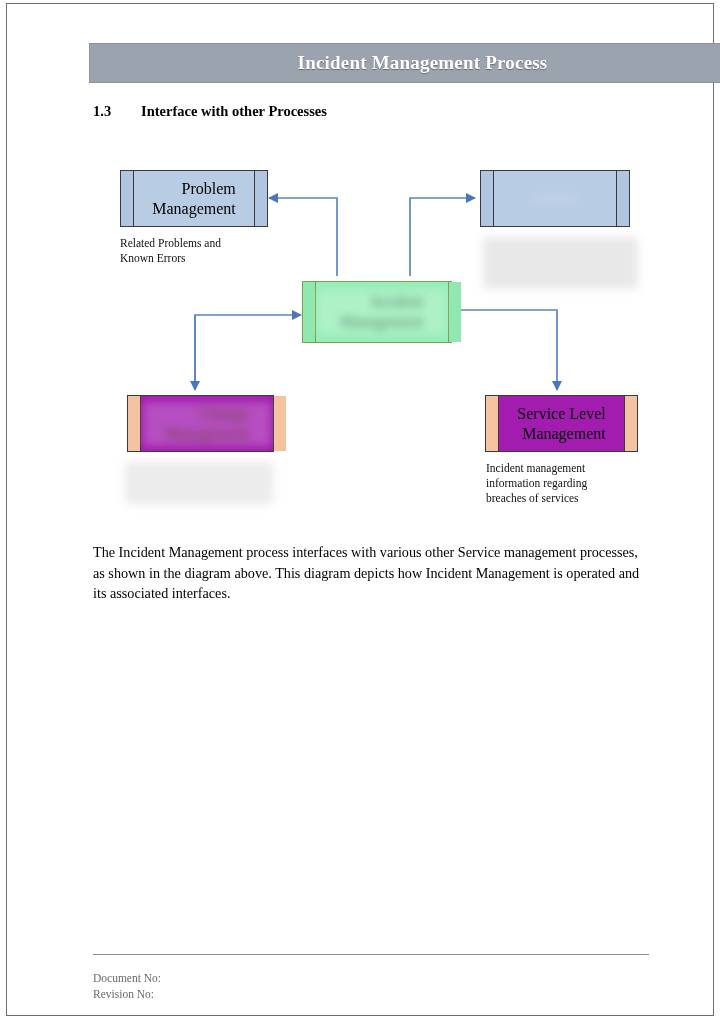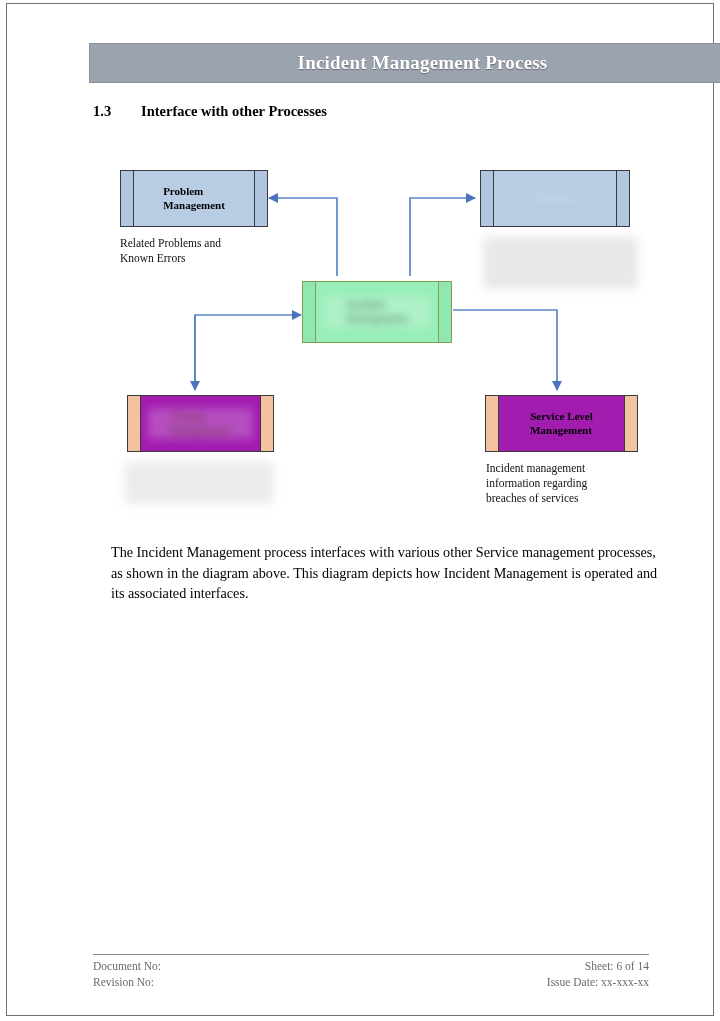--- a/index.html
+++ b/index.html
@@ -84,23 +84,23 @@
     flex: 0 0 13px;
     box-sizing: border-box;
   }
   .proc-box .side.left  { border-right: 1.4px solid #3a3a3a; }
   .proc-box .side.right { border-left: 1.4px solid #3a3a3a; }
   .proc-box .core {
     flex: 1 1 auto;
     display: flex;
     align-items: center;
     justify-content: center;
-    text-align: left;
-    font-weight: bold;
-    font-size: 11px;
+    text-align: right;
+    font-weight: normal;
+    font-size: 16px;
     line-height: 1.25;
     padding: 0 2px;
   }
 
   .box-blue   { background: #b8cce4; }
   .box-blue .side { background: #b0c6e0; }
   .box-green  { background: #98eeb8; border-color: #7f9f4f; }
   .box-green .side { background: #8fe8b0; border-color: #7f9f4f !important; }
   .box-orange { background: #a21caf; }
   .box-orange .side { background: #f3c2a0; }
@@ -125,36 +125,36 @@
   }
   .caption.redacted-cap {
     color: rgba(105,105,105,.42);
     filter: blur(4.6px);
     -webkit-filter: blur(4.6px);
   }
 
   
   #body-paragraph {
     position: absolute;
-    left: 104px;
+    left: 86px;
     top: 538px;
     width: 556px;
     font-size: 14.2px;
     line-height: 1.46;
     text-align: left;
   }
 
   
   #footer {
     position: absolute;
     left: 86px;
     top: 950px;
     width: 556px;
     border-top: 1px solid #8c8c8c;
-    padding-top: 3px;
+    padding-top: 15px;
     font-size: 11.5px;
     color: #6a6a6a;
     display: flex;
     justify-content: space-between;
   }
   #footer .col-right { text-align: right; }
   #footer .row { line-height: 1.42; white-space: nowrap; }
 </style>
 </head>
 <body>
@@ -250,19 +250,15 @@
 information regarding
 breaches of services</div>
 
   <div id="body-paragraph">The Incident Management process interfaces with various other Service management processes, as shown in the diagram above. This diagram depicts how Incident Management is operated and its associated interfaces.</div>
 
   <div id="footer">
     <div class="col-left">
       <div class="row">Document No:</div>
       <div class="row">Revision No:</div>
     </div>
-    <div class="col-right">
-      <div class="row">Sheet: 6 of 14</div>
-      <div class="row">Issue Date: xx-xxx-xx</div>
-    </div>
   </div>
 
 </div>
 
 </body></html>

